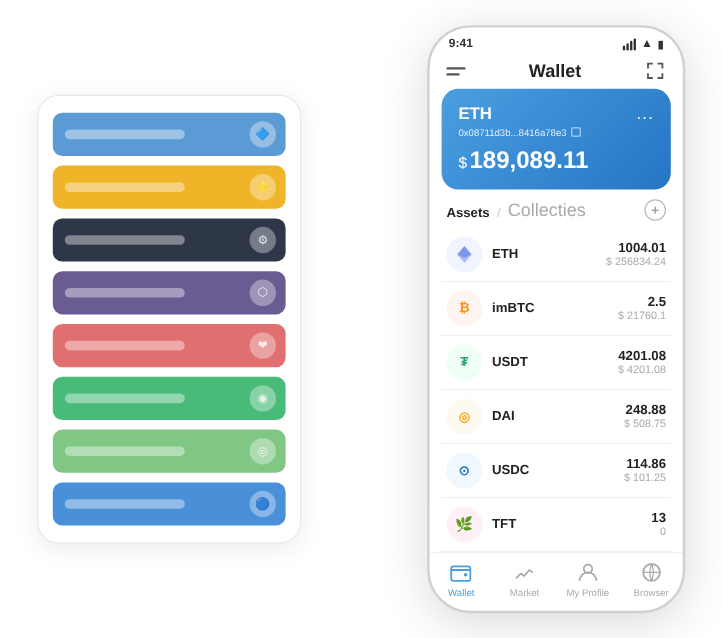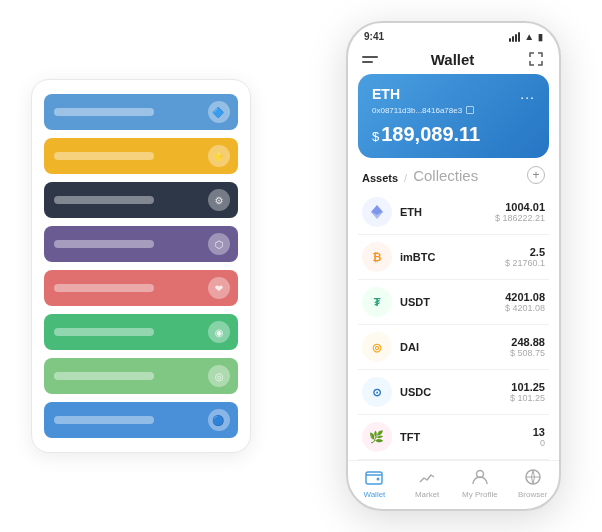--- a/index.html
+++ b/index.html
@@ -77,21 +77,21 @@
     .row-dark { background: #2d3748; }
     .row-purple { background: #6b5b93; }
     .row-red { background: #e07070; }
     .row-green { background: #48bb78; }
     .row-lightgreen { background: #81c784; }
     .row-blue2 { background: #4a90d9; }
 
     
     .phone {
       position: absolute;
-      right: 30px;
+      right: 20px;
       top: 10px;
       width: 215px;
       height: 490px;
       background: #fff;
       border-radius: 36px;
       border: 2px solid #d0d0d0;
       box-shadow: 0 8px 40px rgba(0,0,0,0.15);
       overflow: hidden;
       display: flex;
       flex-direction: column;
@@ -461,21 +461,21 @@
           <svg width="16" height="16" viewBox="0 0 16 16">
               <polygon points="8,1 14,8 8,11 2,8" fill="#627eea" opacity="0.8"></polygon>
               <polygon points="8,11 14,8 8,15 2,8" fill="#627eea" opacity="0.5"></polygon>
             </svg>
         </div>
         <div class="asset-info">
           <div class="asset-name">ETH</div>
         </div>
         <div class="asset-values">
           <div class="asset-amount">1004.01</div>
-          <div class="asset-usd">$ 186222.21</div>
+          <div class="asset-usd">$ 256834.24</div>
         </div>
       </div>
 
       <div class="asset-item">
         <div class="asset-icon asset-icon-imbtc" style="font-size:11px;font-weight:700;color:#f7931a;background:#fff5f0;">₿</div>
         <div class="asset-info">
           <div class="asset-name">imBTC</div>
         </div>
         <div class="asset-values">
           <div class="asset-amount">2.5</div>
@@ -504,21 +504,21 @@
           <div class="asset-usd">$ 508.75</div>
         </div>
       </div>
 
       <div class="asset-item">
         <div class="asset-icon asset-icon-usdc" style="font-size:11px;font-weight:700;color:#2775ca;background:#f0f8ff;">⊙</div>
         <div class="asset-info">
           <div class="asset-name">USDC</div>
         </div>
         <div class="asset-values">
-          <div class="asset-amount">101.25</div>
+          <div class="asset-amount">114.86</div>
           <div class="asset-usd">$ 101.25</div>
         </div>
       </div>
 
       <div class="asset-item">
         <div class="asset-icon asset-icon-tft" style="font-size:12px;color:#e91e63;background:#fff0f5;">🌿</div>
         <div class="asset-info">
           <div class="asset-name">TFT</div>
         </div>
         <div class="asset-values">

